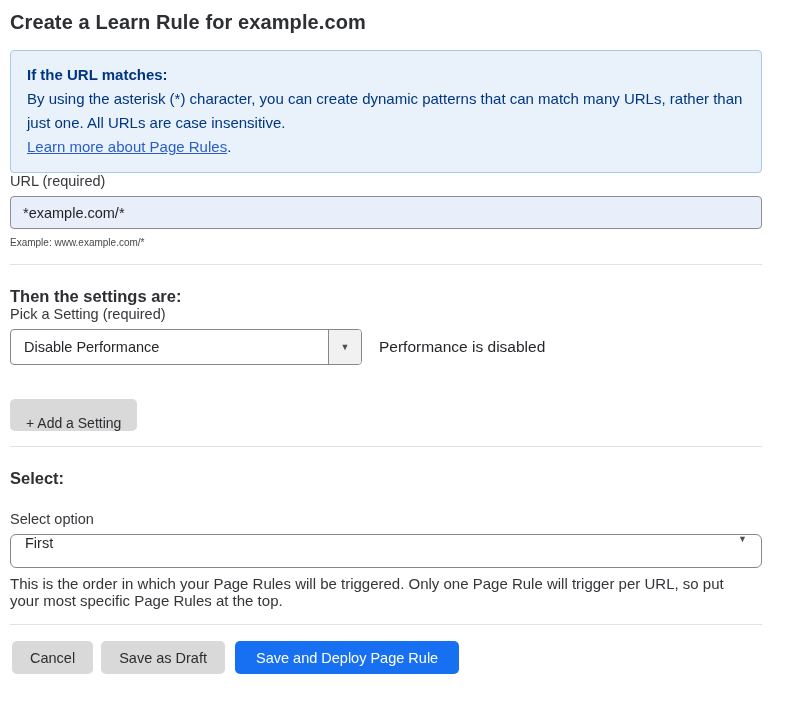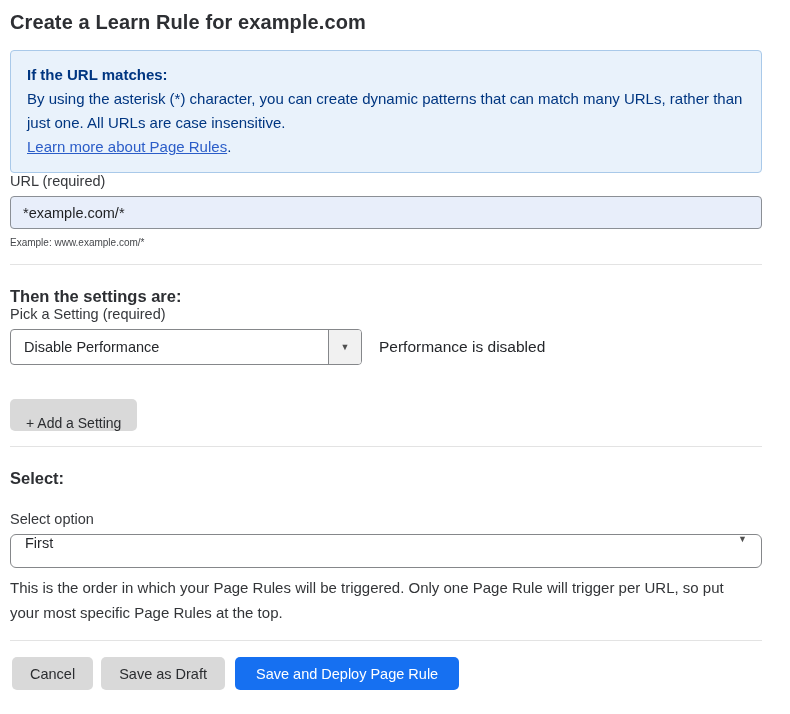--- a/index.html
+++ b/index.html
@@ -145,21 +145,21 @@
     justify-content: space-between;
     padding: 0 14px;
     font-size: 14.5px;
     color: #26282c;
     cursor: pointer;
   }
 
   .help-text {
     margin-top: 7px;
     font-size: 15px;
-    line-height: 25px;
+    line-height: 17px;
     color: #333538;
     max-width: 745px;
   }
 
   .actions-row {
     margin-top: 16px;
     display: flex;
     align-items: center;
     margin-left: 2px;
   }

